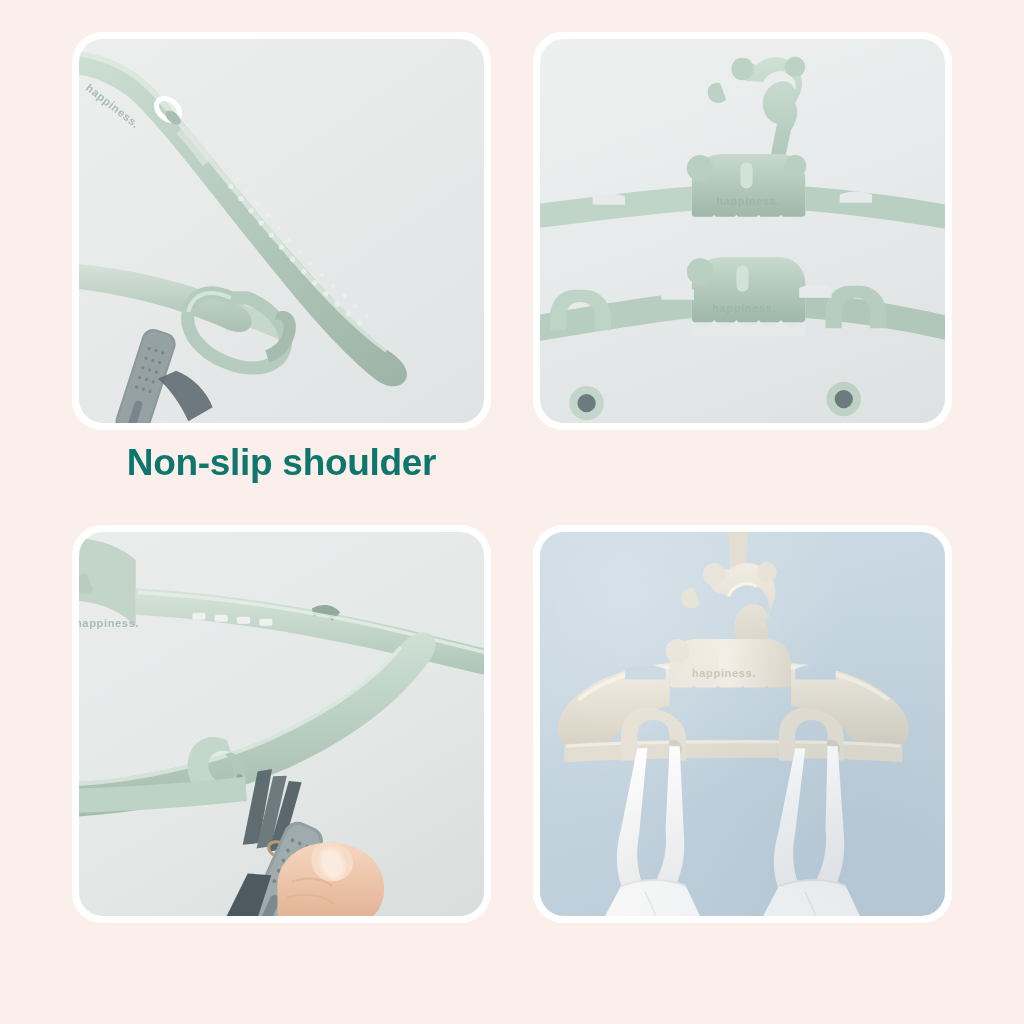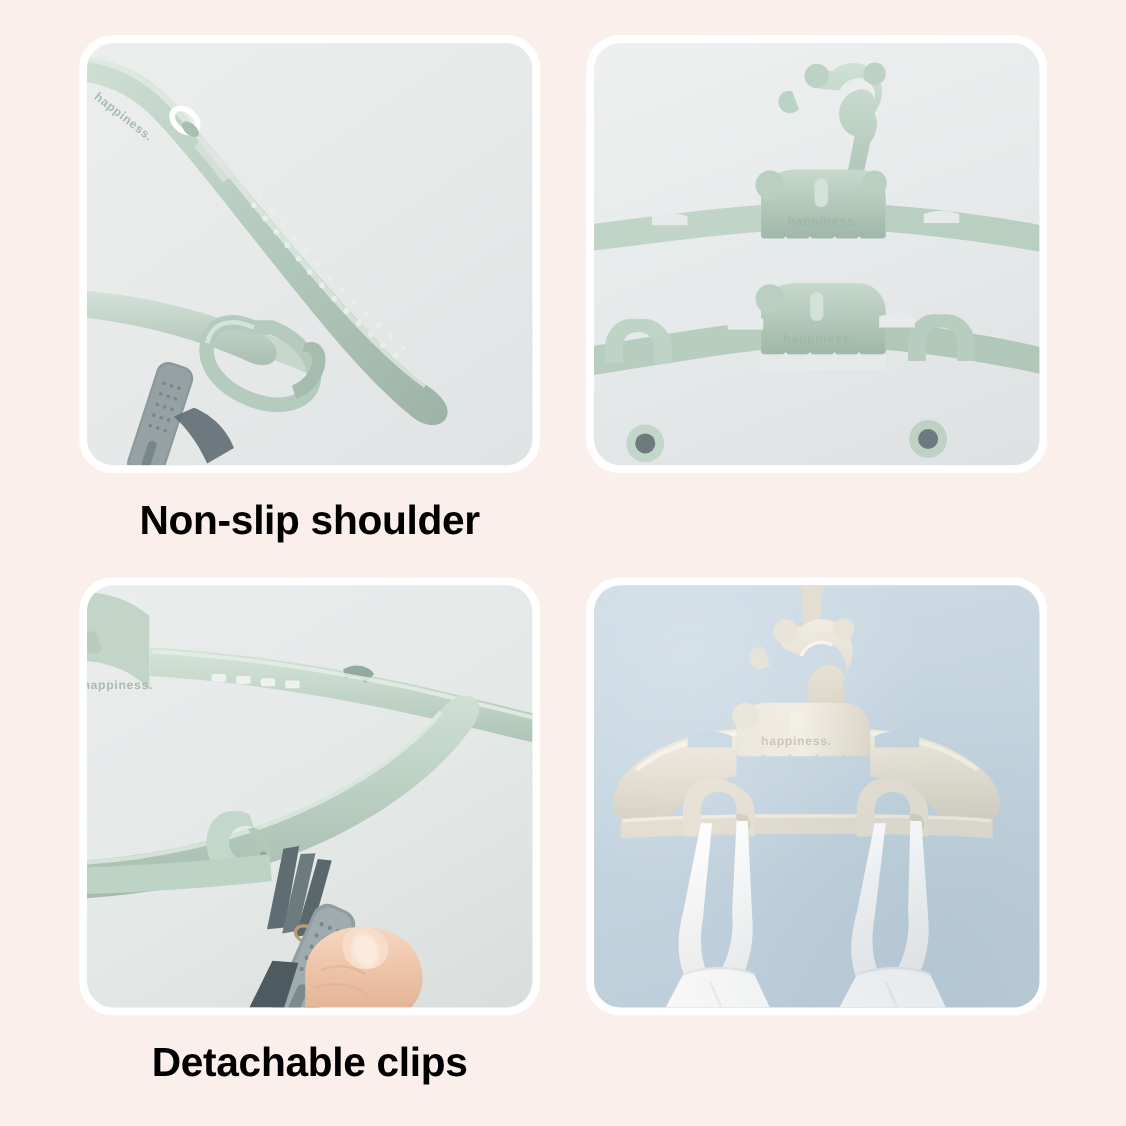--- a/index.html
+++ b/index.html
@@ -56,24 +56,24 @@
 
   .photo {
     position: relative;
     width: 100%;
     height: 100%;
     border-radius: 24px;
     overflow: hidden;
   }
 
   .caption {
-    margin-top: 24px;
+    margin-top: 14px;
     font-size: 37px;
     font-weight: bold;
-    color: #000000;
+    color: #0f766e;
     letter-spacing: -0.3px;
     line-height: 1.05;
     text-align: center;
     white-space: nowrap;
   }
 
   
   .bg-grey-a {
     background: linear-gradient(145deg, #eceeee 0%, #e8eaea 45%, #dfe3e3 100%);
   }
@@ -397,21 +397,20 @@
 
               <ellipse cx="250" cy="330" rx="13" ry="17" transform="rotate(-20 250 330)" fill="#f9e3d2"></ellipse>
               <ellipse cx="250" cy="330" rx="10" ry="14" transform="rotate(-20 250 330)" fill="#fbeade"></ellipse>
 
               <path d="M210 348 C 224 342 240 344 250 352" fill="none" stroke="#e0b193" stroke-width="2" opacity=".7"></path>
               <path d="M204 364 C 220 358 240 360 252 370" fill="none" stroke="#e0b193" stroke-width="2" opacity=".6"></path>
             </g>
           </svg>
         </div>
       </div>
-      <div class="caption">Detachable clips</div>
     </div>
 
     <div class="feature">
       <div class="card">
         <div class="photo bg-blue">
           <svg class="scene" viewBox="0 0 400 384" preserveAspectRatio="xMidYMid slice">
             <defs>
               <linearGradient id="g4" x1="0" y1="0" x2="0" y2="1">
                 <stop offset="0%" stop-color="#efeade"></stop>
                 <stop offset="100%" stop-color="#d3cdbe"></stop>

